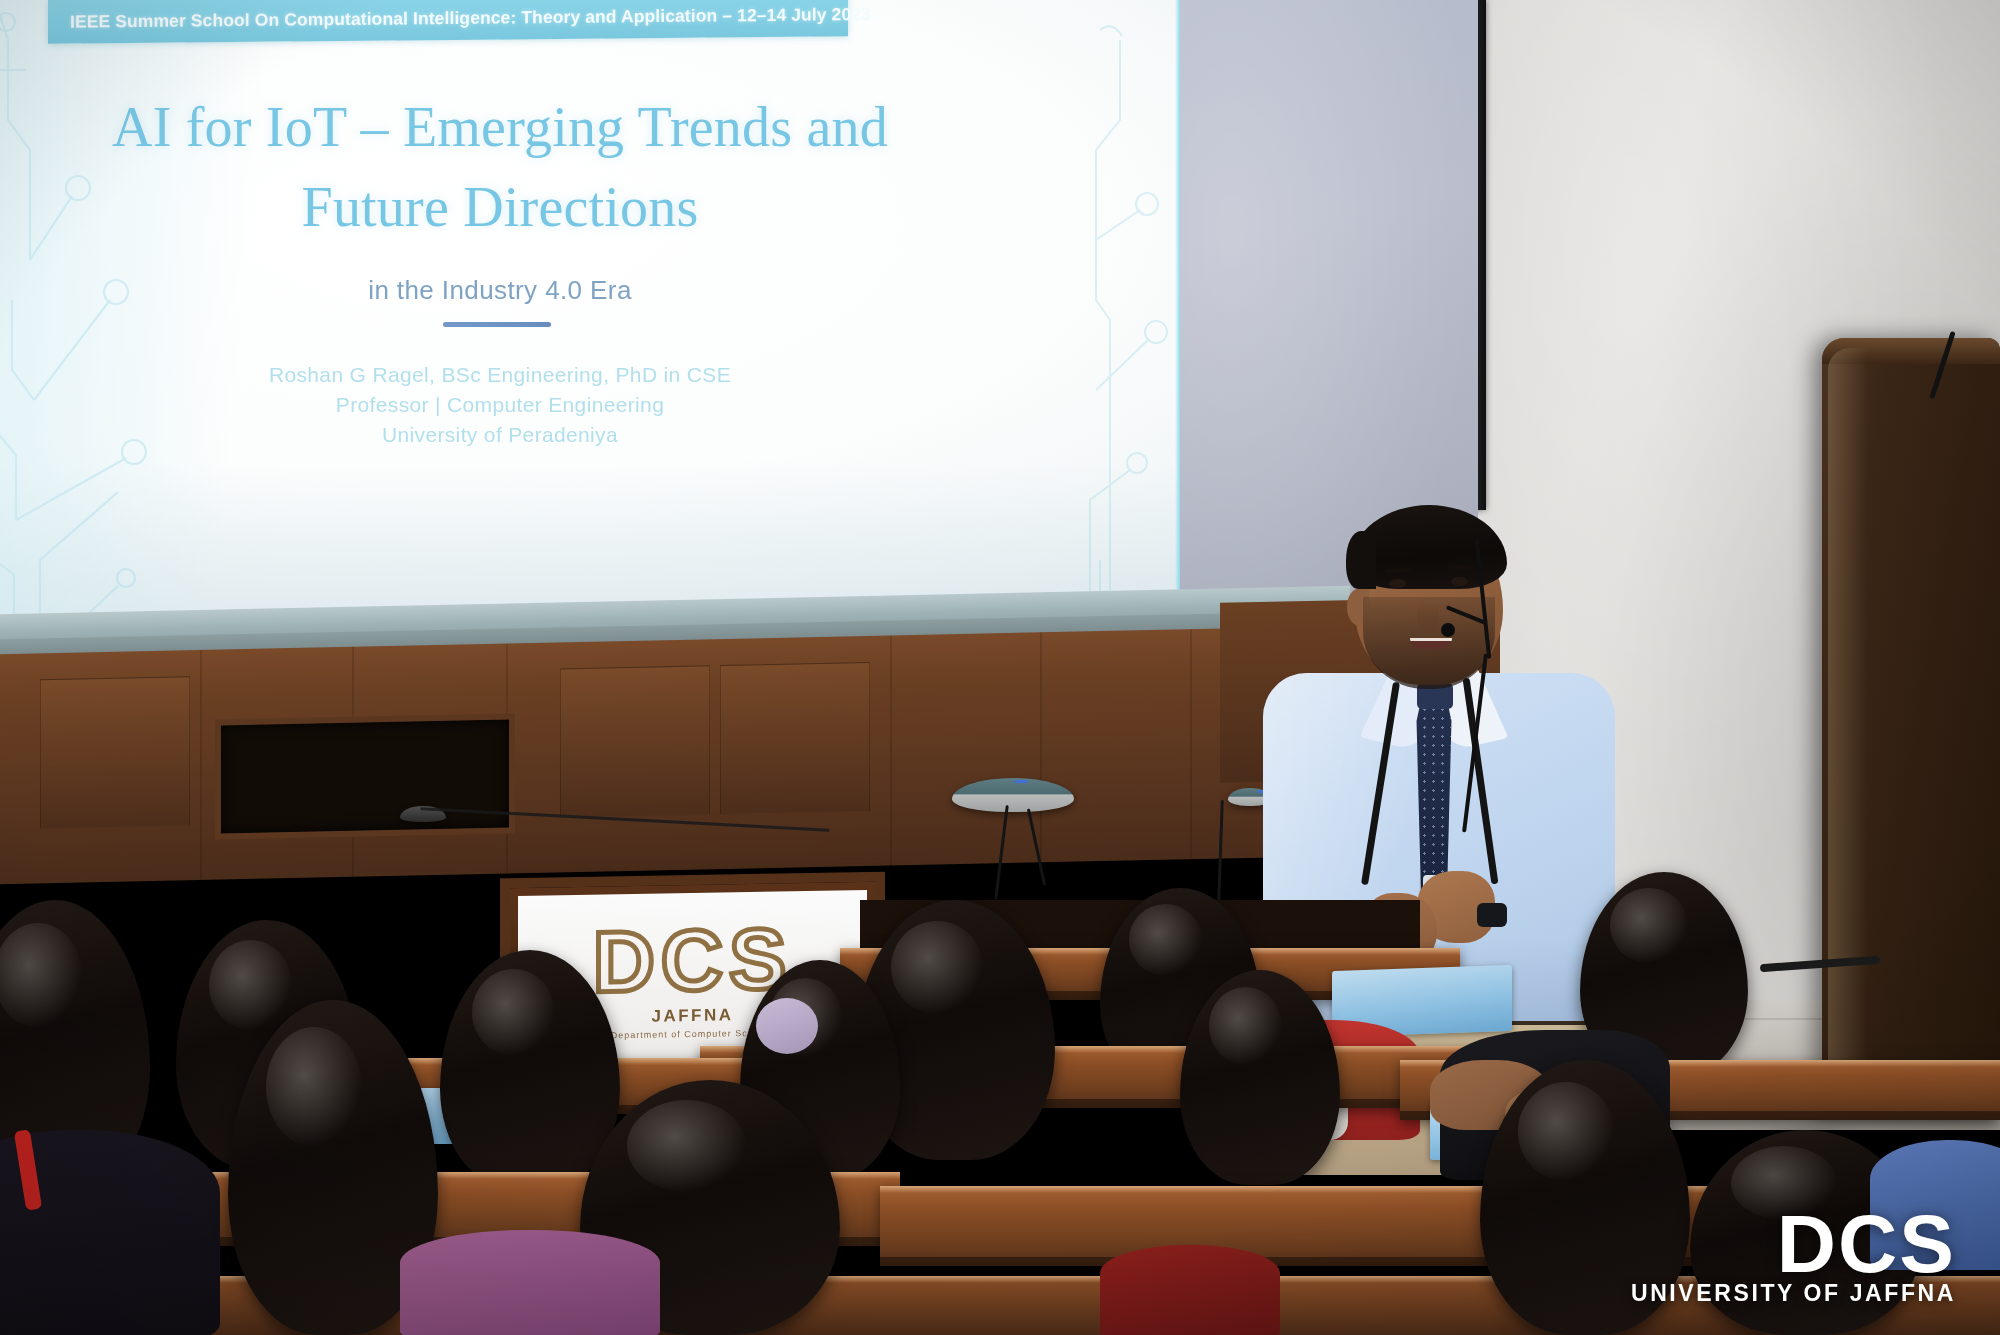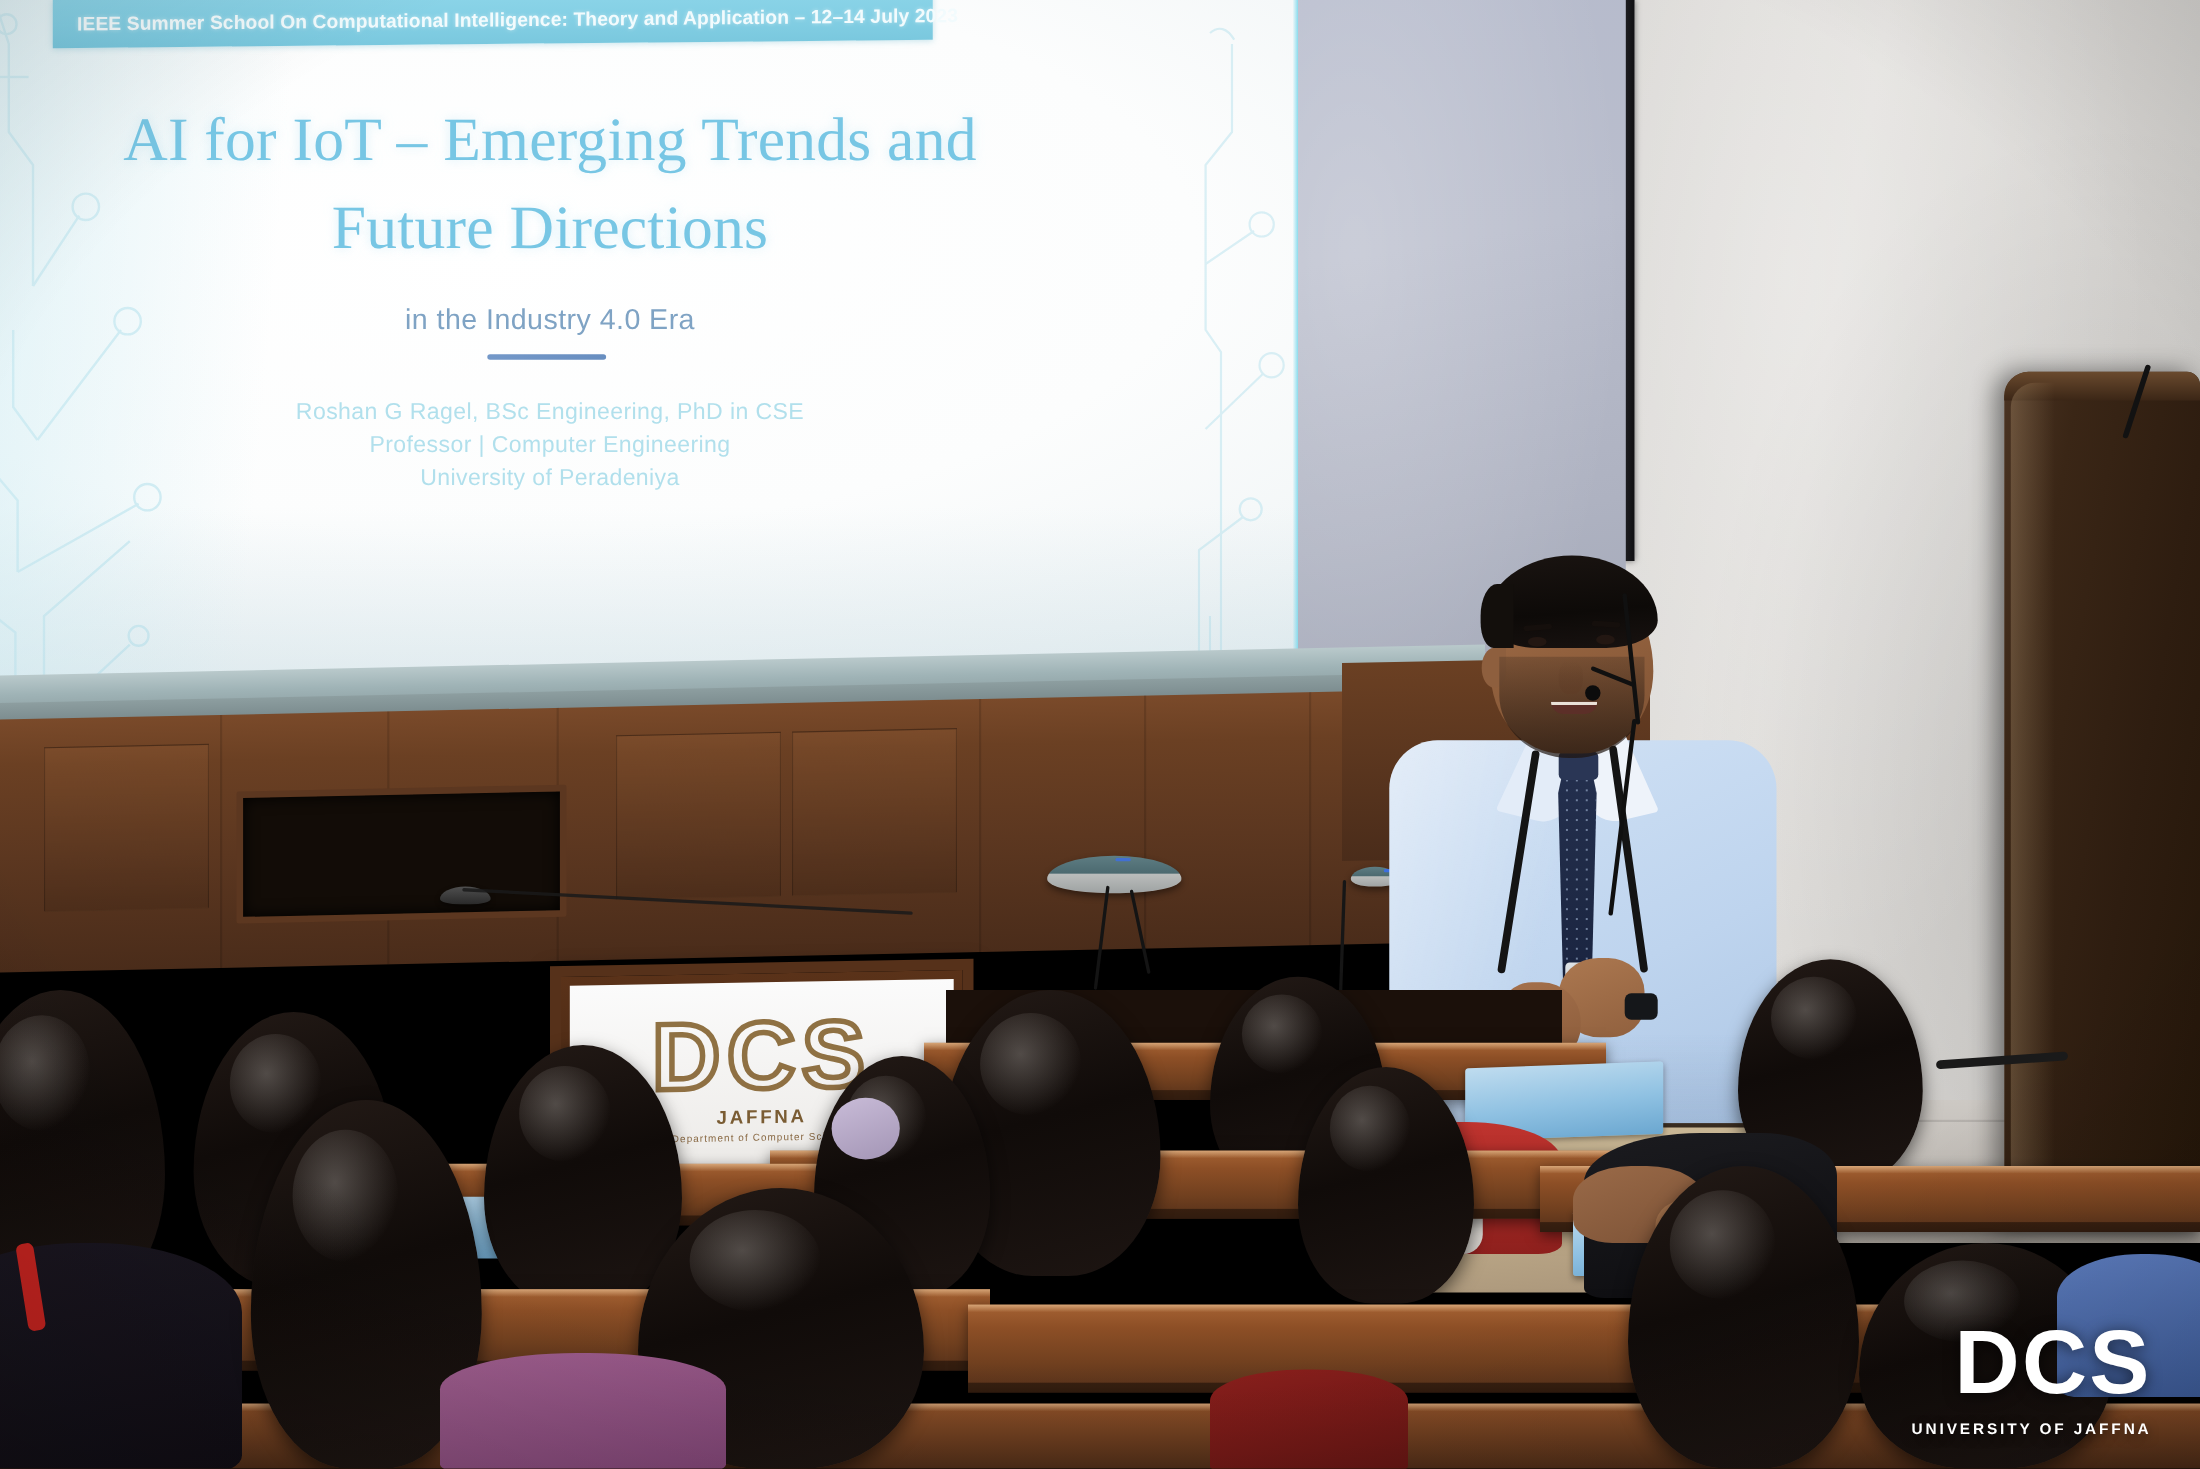--- a/index.html
+++ b/index.html
@@ -350,21 +350,21 @@
   .watermark {
     position:absolute; right:44px; bottom:28px; text-align:right; z-index:60;
   }
   .wm-dcs {
     font-family:"Liberation Sans", sans-serif; font-weight:700;
     font-size:82px; line-height:.88; letter-spacing:2px;
     color:#ffffff; text-shadow:0 2px 14px rgba(0,0,0,.6);
   }
   .wm-sub {
     font-family:"Liberation Sans", sans-serif; font-weight:700;
-    font-size:14px; letter-spacing:2.6px; color:#ffffff; margin-top:16px;
+    font-size:23px; letter-spacing:2.6px; color:#ffffff; margin-top:0;
     text-shadow:0 2px 10px rgba(0,0,0,.6);
   }
 
   .vignette{
     position:absolute; inset:0; pointer-events:none; z-index:55;
     background:radial-gradient(ellipse 95% 92% at 50% 42%, rgba(0,0,0,0) 55%, rgba(0,0,0,.30) 100%);
   }
 </style>
 </head>
 <body>

